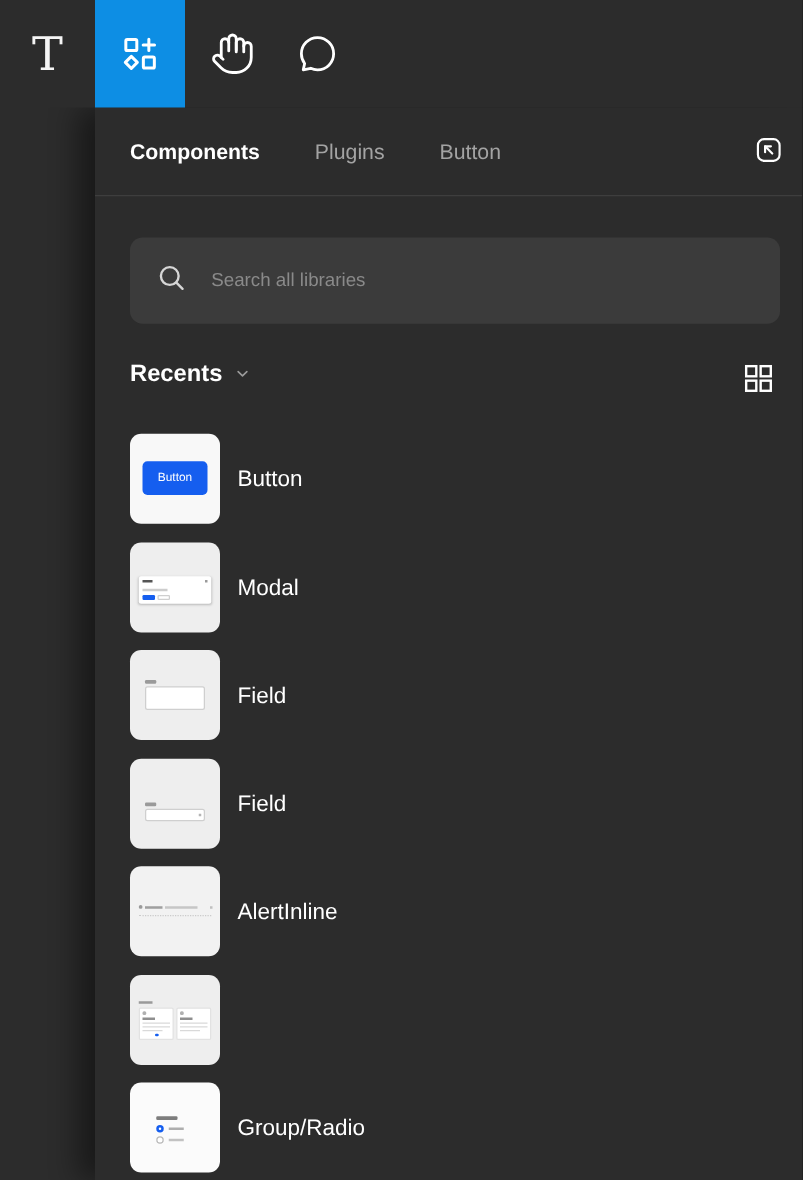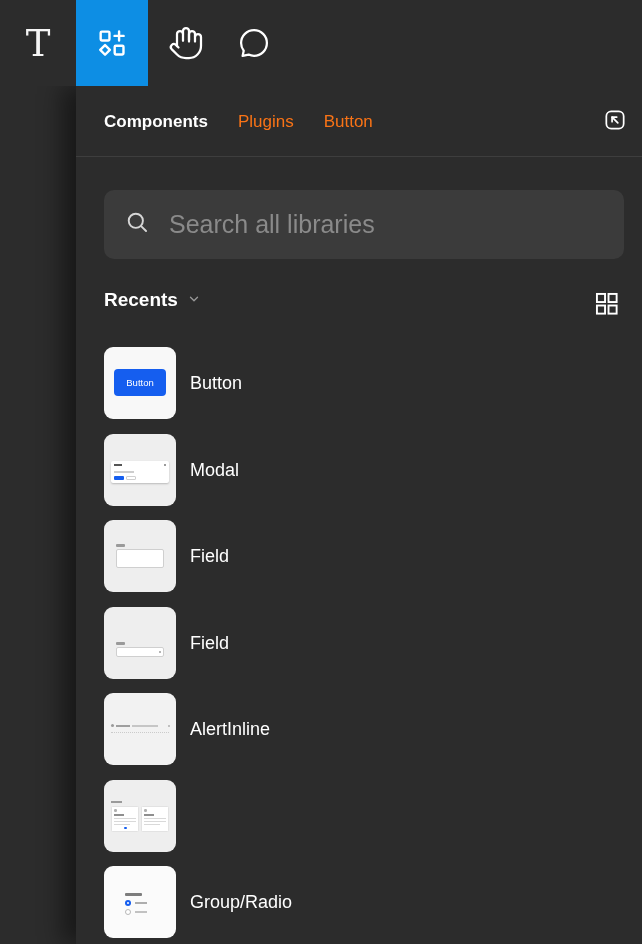--- a/index.html
+++ b/index.html
@@ -35,35 +35,35 @@
     font-size:7px; color:#4a4a4e; display:flex; align-items:center;
   }
   .alert-link { position:absolute; left:46px; top:56px; font-size:7px; color:#5f76c9; white-space:nowrap; }
 
   
   .panel {
     position:absolute; left:76px; top:86px; width:566px; height:858px;
     background:#2c2c2c; box-shadow:-14px 0 22px rgba(0,0,0,0.45); z-index:10;
   }
   .panel-header { position:absolute; left:0; top:0; width:566px; height:71px; }
-  .tabs { position:absolute; left:28px; top:0; height:71px; display:flex; align-items:center; gap:30px;justify-content:flex-end; }
-  .tab { font-size:17px; color:#f97316; cursor:default; }
+  .tabs { position:absolute; left:28px; top:0; height:71px; display:flex; align-items:center; gap:44px;justify-content:flex-end; }
+  .tab { font-size:17px; color:#a3a3a3; cursor:default; }
   .tab.active { color:#ffffff; font-weight:700; }
   .popout-btn { position:absolute; right:14px; top:23px; width:26px; height:26px; color:#fff; display:flex; align-items:center; justify-content:center; }
   .header-divider { position:absolute; left:0; top:70px; width:566px; height:1px; background:#3e3e3e; }
 
   
   .search-bar {
     position:absolute; left:28px; top:104px; width:520px; height:69px;
     background:#3b3b3b; border-radius:10px; display:flex; align-items:center; padding:0 20px;
   }
   .search-bar svg { flex:0 0 auto; margin-right:18px; color:#d6d6d6; }
   .search-input {
     flex:1; background:transparent; border:none; outline:none;
-    color:#a3a3a3; font-size:25px; font-family:"Liberation Sans", sans-serif;
+    color:#a3a3a3; font-size:15px; font-family:"Liberation Sans", sans-serif;
   }
   .search-input::placeholder { color:#8a8a8a; }
 
   
   .recents-row { position:absolute; left:28px; top:203px; width:520px; height:32px; }
   .recents-btn { position:absolute; left:0; top:0; display:flex; gap:9px; color:#fff; }
   .recents-title { font-size:19px; font-weight:700; color:#fff; }
   .chevron { color:#9a9a9a; margin-top:3px; }
   .grid-btn { position:absolute; right:4px; top:2px; width:28px; height:28px; color:#fff; display:flex; align-items:center; justify-content:center; }
 

